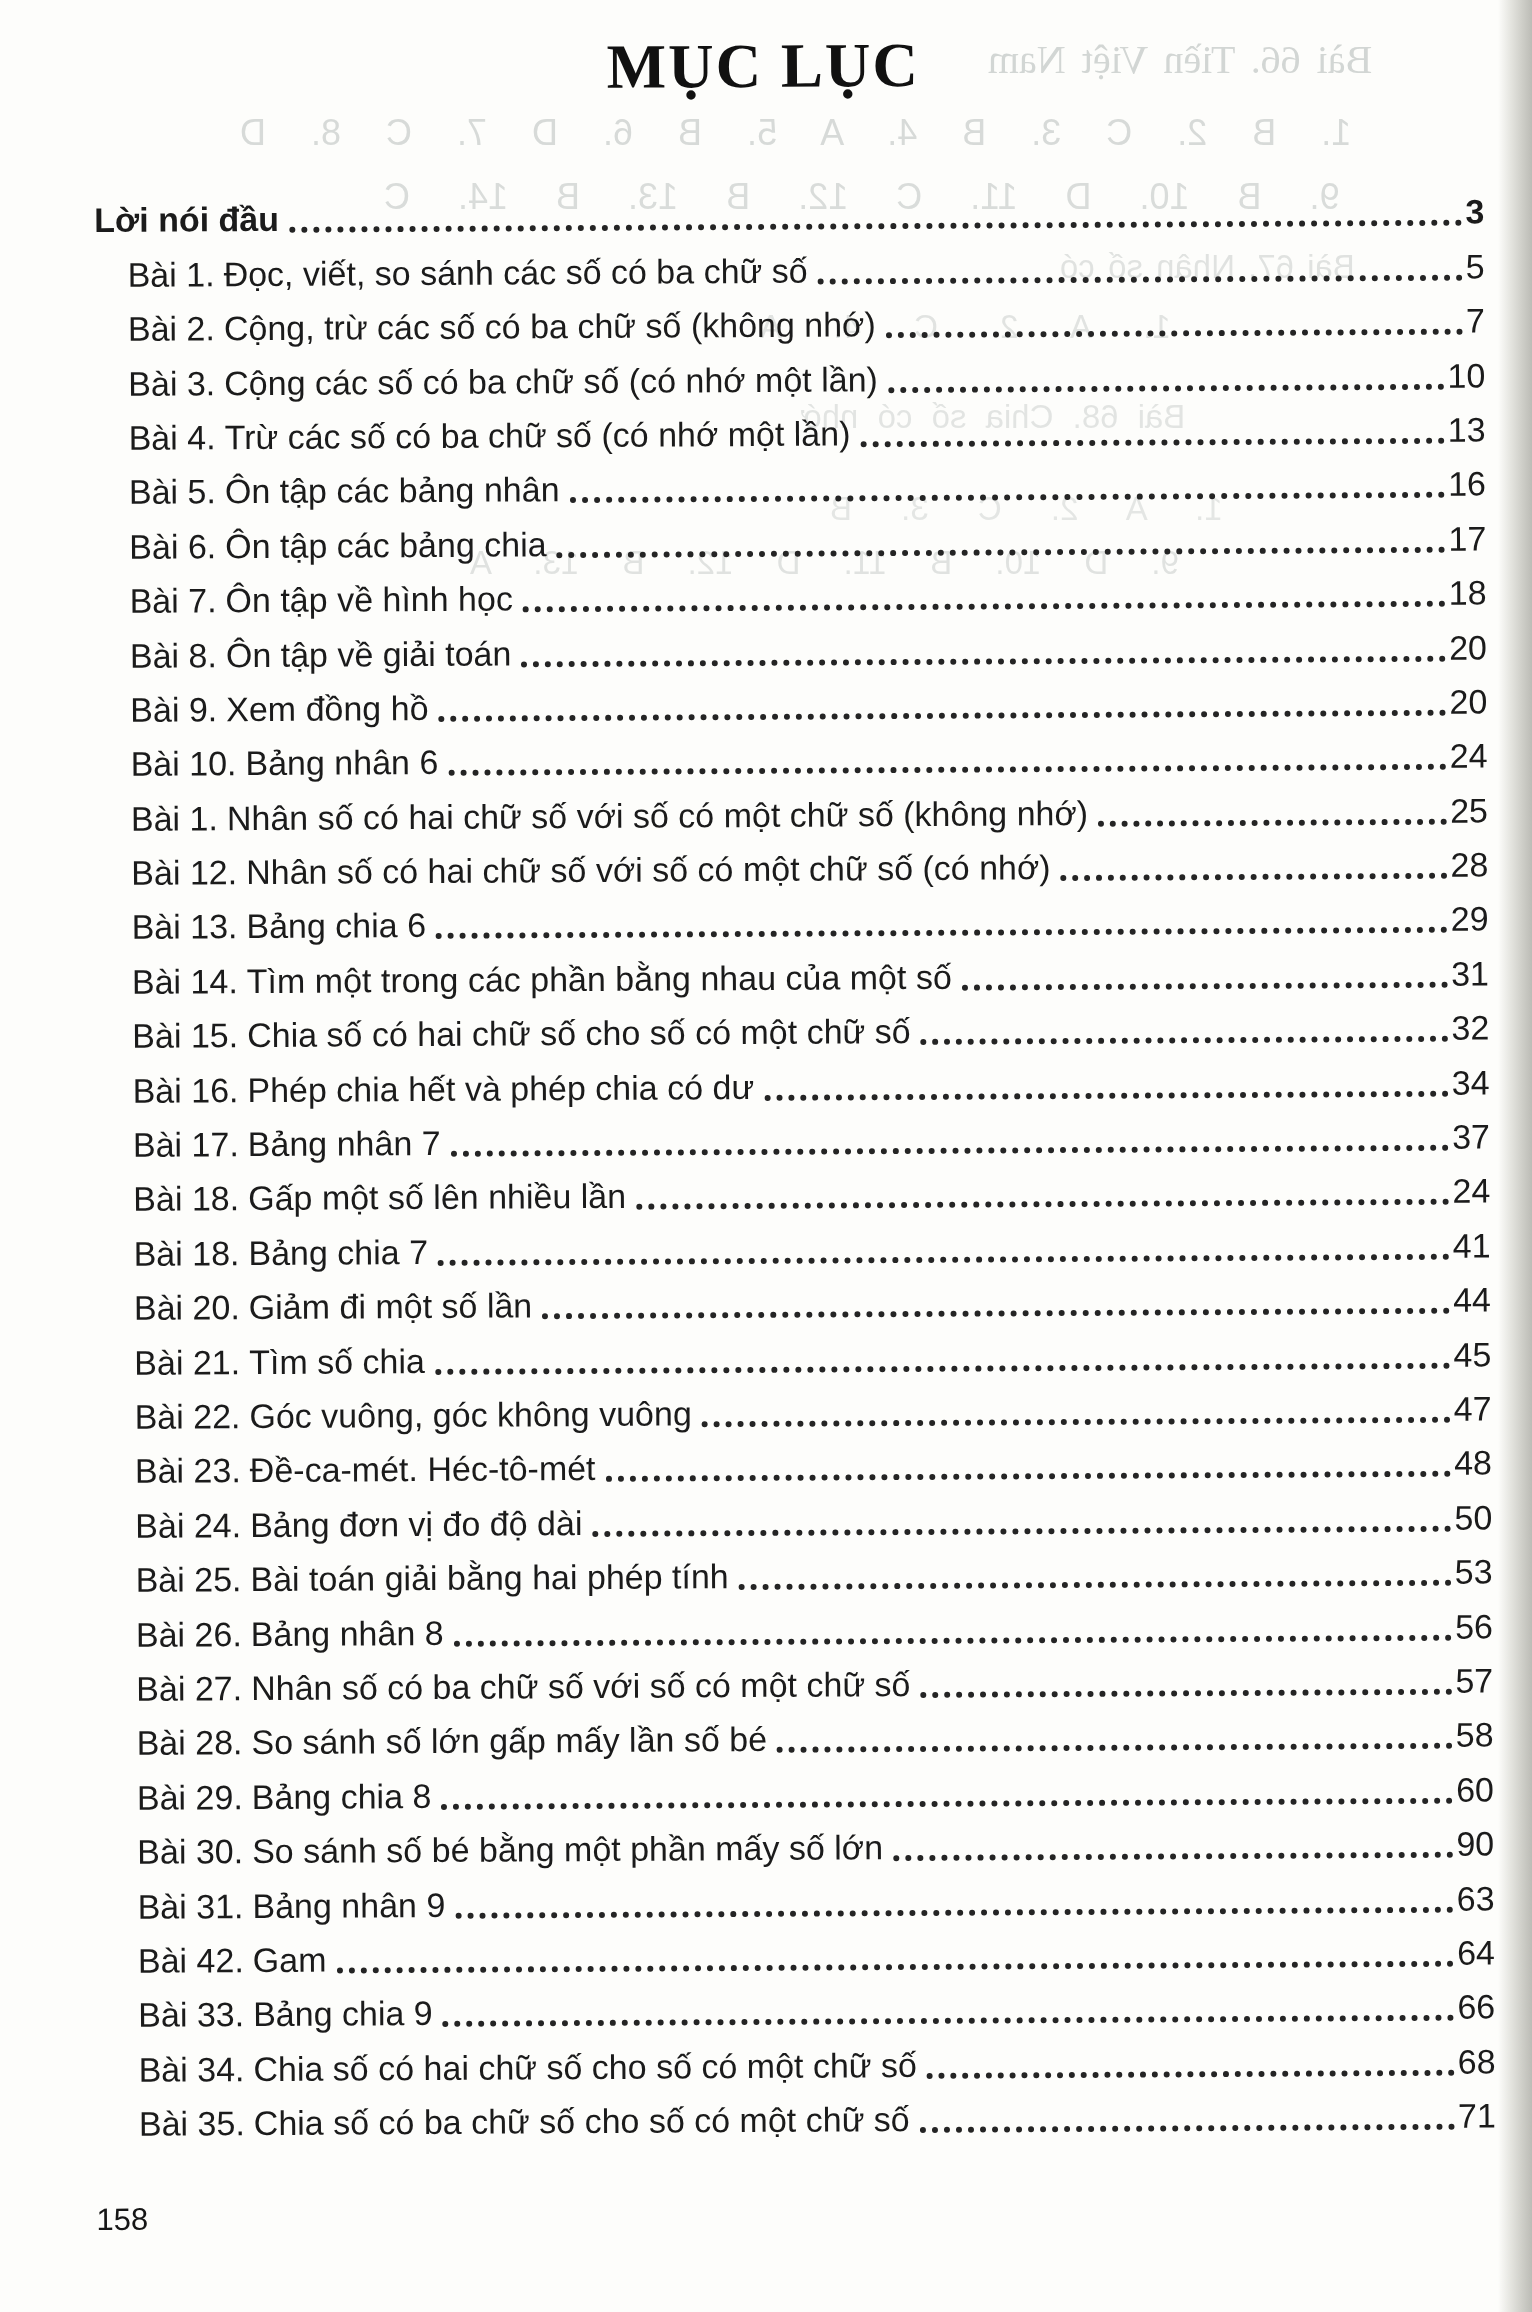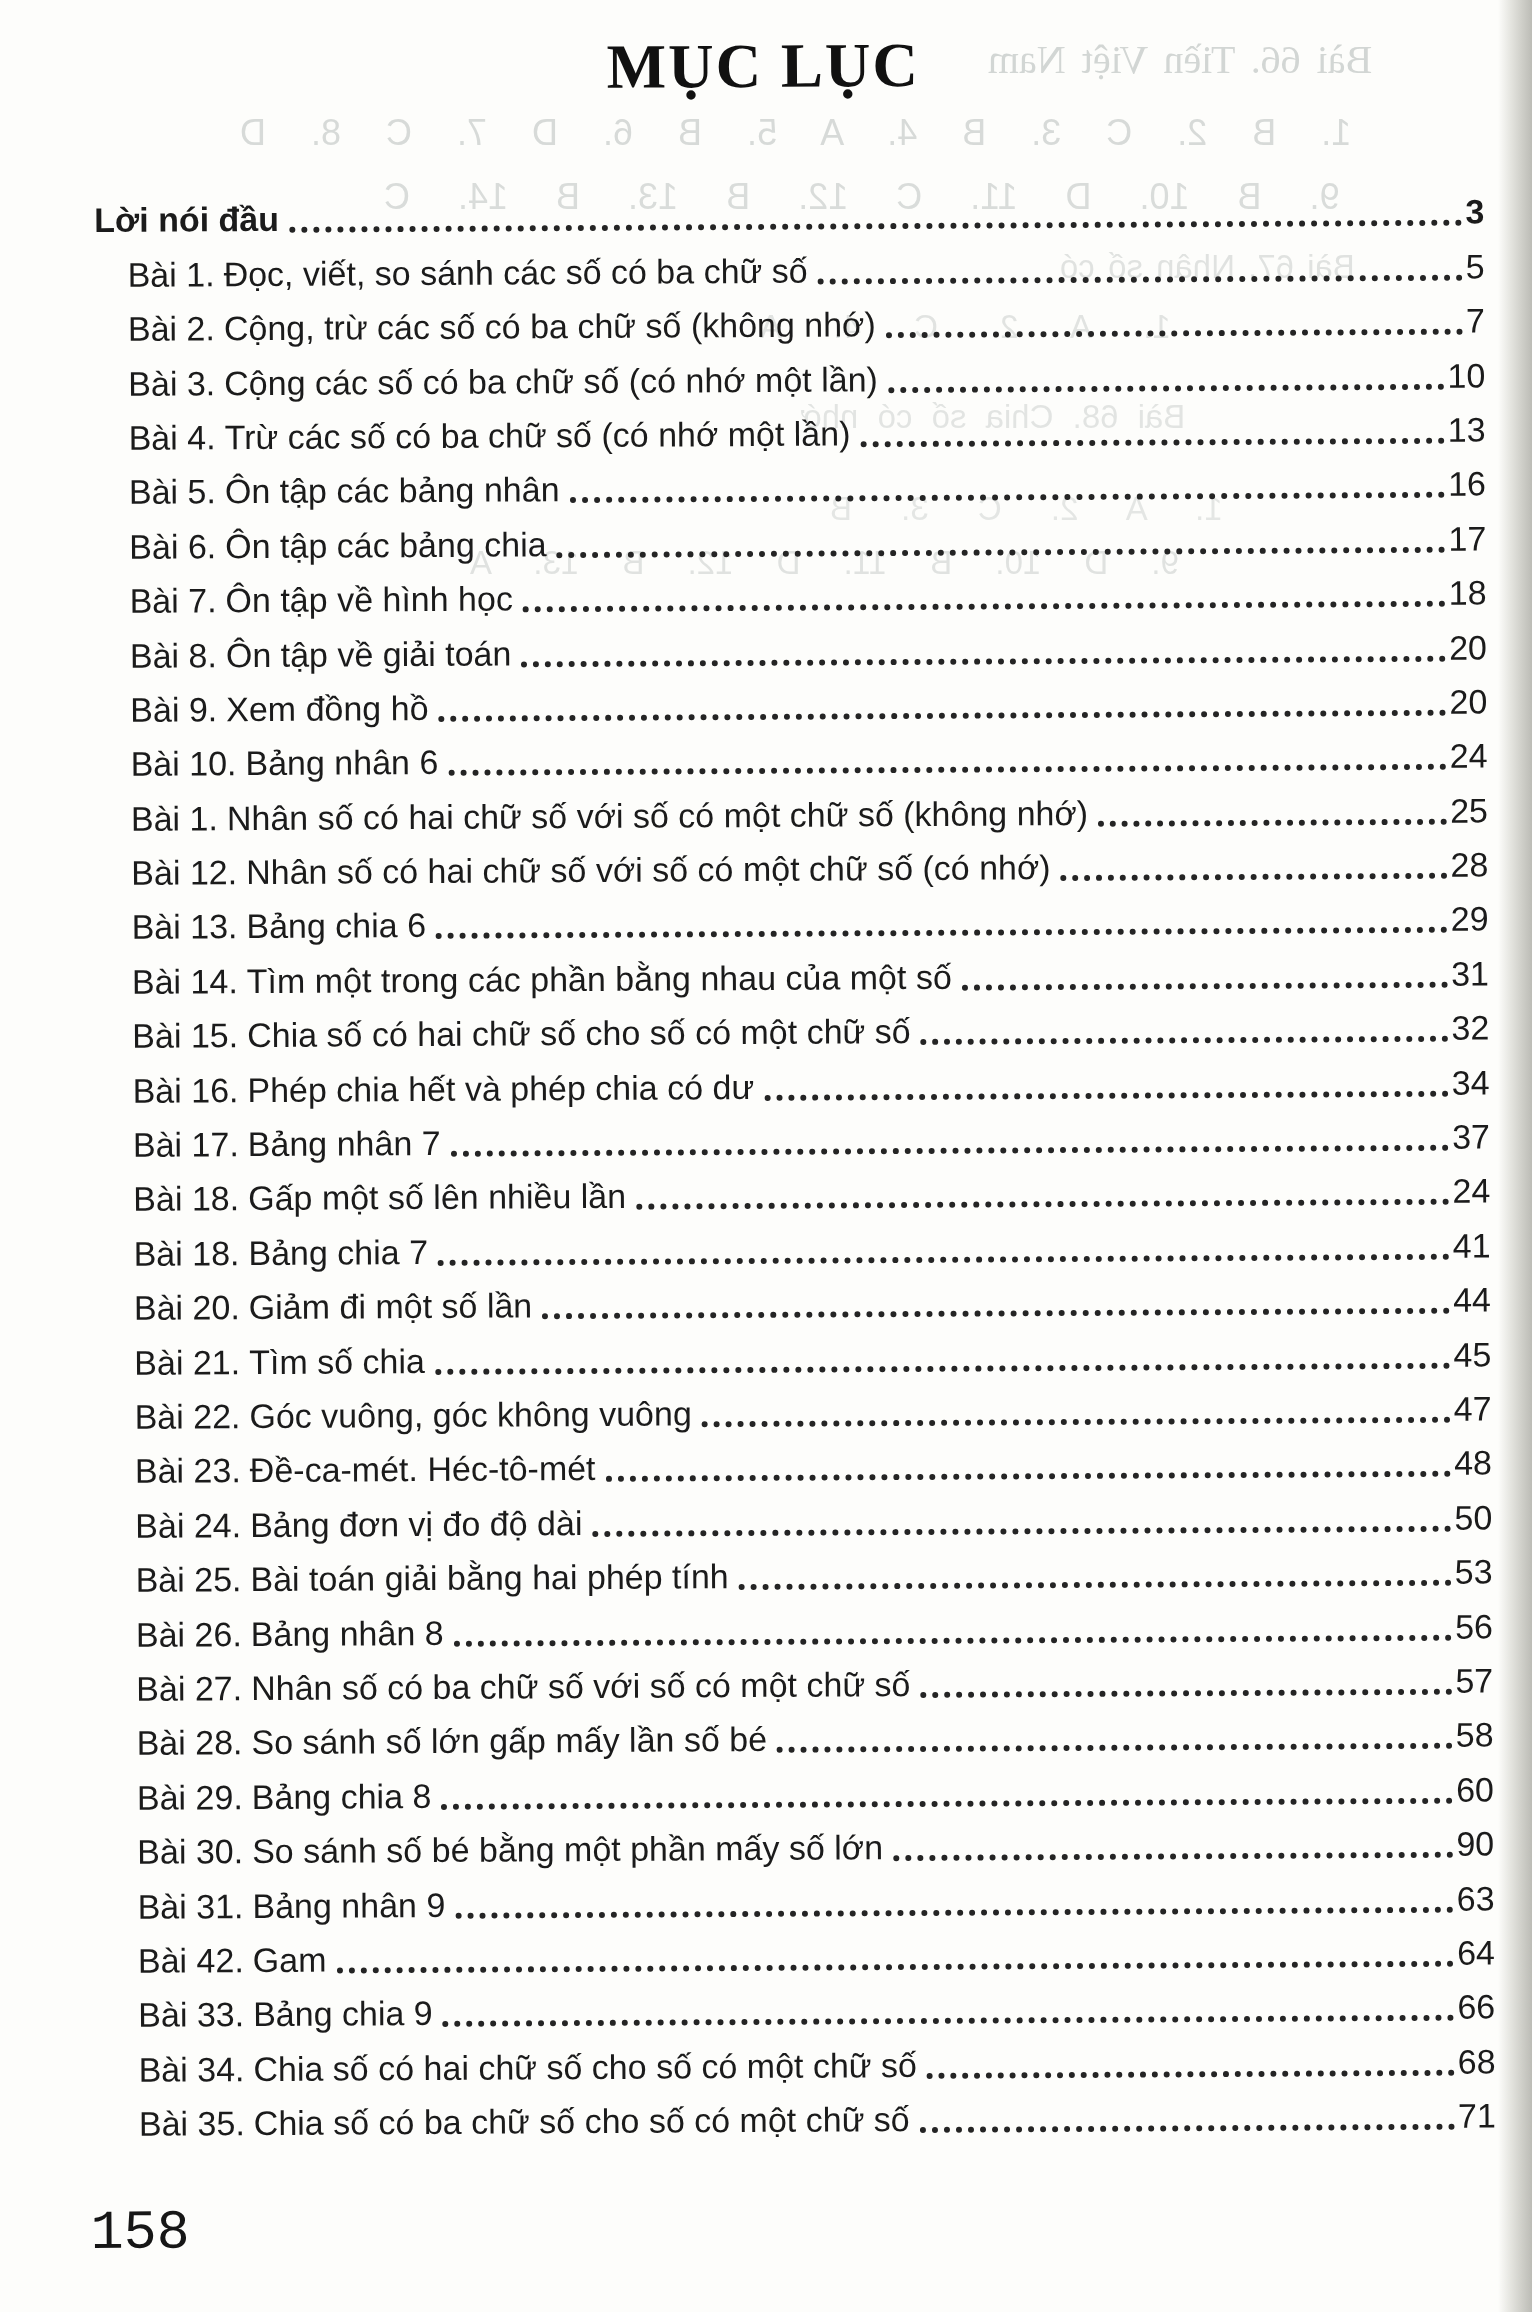--- a/index.html
+++ b/index.html
@@ -49,23 +49,23 @@
     border-bottom:6px dotted #242424;
     margin:0 3px 0 10px;
     transform:translateY(-8px);
     min-width:20px;
   }
   .row .pg{flex:0 0 auto;text-align:right;}
   .row.preface{font-weight:bold;}
   .row.preface .t{margin-right:0;}
   .row.entry{padding-left:33px;}
   .folio{
-    position:absolute;left:84px;top:2198px;
-    font-family:Liberation Mono, monospace;
-    font-size:55px;color:#161616;
+    position:absolute;left:90px;top:2198px;
+    font-family:Liberation Sans, sans-serif;
+    font-size:31px;color:#161616;
   }
   
   .ghost{
     position:absolute;
     transform:scaleX(-1);
     color:#8f9896;
     white-space:pre;
     filter:blur(0.6px);
     font-family:"Liberation Sans",sans-serif;
   }

